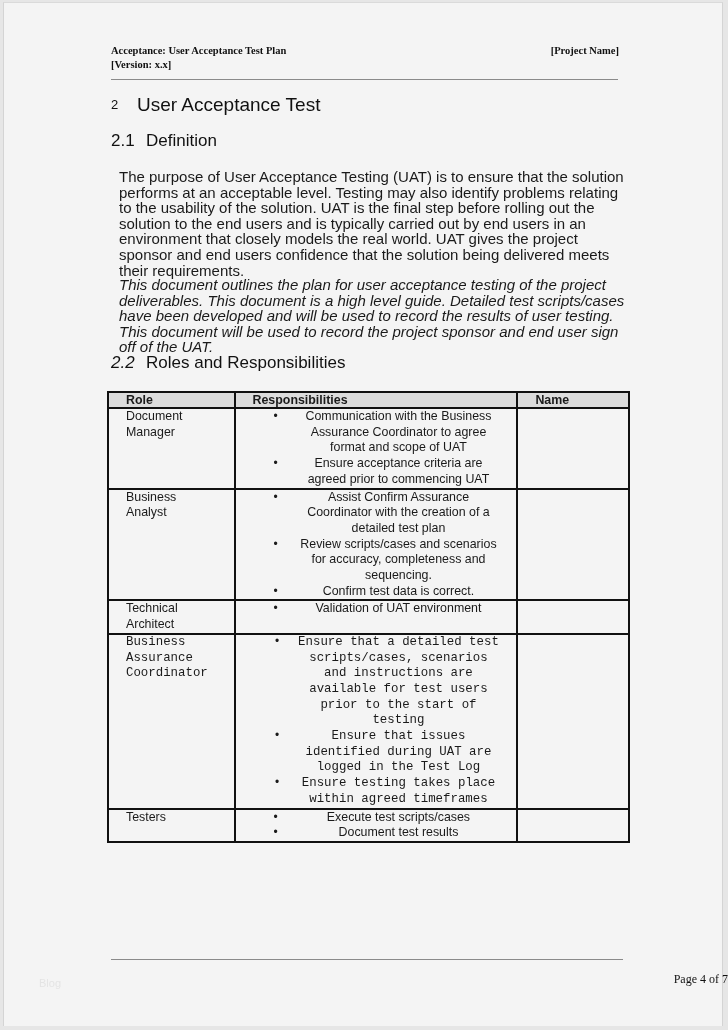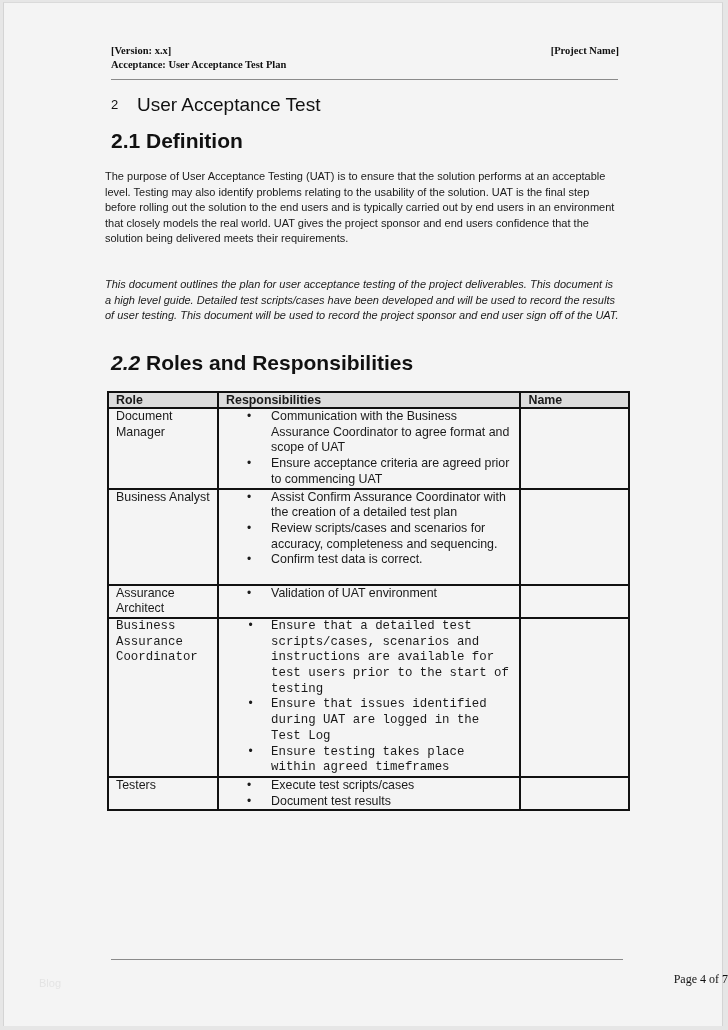--- a/index.html
+++ b/index.html
@@ -20,56 +20,56 @@
   .hdr {
     position: absolute; left: 107px; top: 41px; width: 508px;
     font-family: "Liberation Serif", serif; font-weight: bold; font-size: 10.5px; line-height: 14px;
     color: #111;
   }
   .hdr .right { position: absolute; right: 0; top: 0; font-family: Liberation Serif, serif; }
   .hdr-rule { position: absolute; left: 107px; top: 76px; width: 507px; height: 0; border-top: 1px solid #8a8a8a; }
 
   .h1 { position: absolute; left: 107px; top: 90px; font-weight: normal; font-size: 19px; line-height: 24px; }
   .h1 .num { font-size: 13px; display: inline-block; width: 26px; vertical-align: 2px; }
-  .h2 { position: absolute; left: 107px; font-weight: bold; font-size: 21px; line-height: 22px; }
+  .h2 { position: absolute; left: 107px; font-weight: normal; font-size: 17px; line-height: 22px; }
   .h2 .num { display: inline-block; width: 35px; }
   .h2.h2b .num { font-style: italic; }
 
-  .para { position: absolute; left: 101px; width: 515px; font-size: 11px; line-height: 15.6px; color: #1a1a1a; }
+  .para { position: absolute; left: 115px; width: 515px; font-size: 15px; line-height: 15.6px; color: #1a1a1a; }
 
   table.roles {
     position: absolute; left: 103px; top: 388px; width: 523px;
     border-collapse: collapse; font-size: 12.4px; line-height: 15.7px; color: #1a1a1a;
   }
-  table.roles td, table.roles th { border: 2px solid #111; vertical-align: top; padding: 0 7px; text-align: left; }
+  table.roles td, table.roles th { border: 2px solid #111; vertical-align: top; padding: 0 17px; text-align: left; }
   table.roles th { background: #dcdcdc; font-weight: bold; padding-top: 0; padding-bottom: 0; line-height: 14px; }
   .c-role { width: 95px; }
   .c-resp { width: 297px; }
   .c-name { width: 97px; }
   ul.resp { margin: 0; padding: 0 0 0 45px; list-style: none; }
-  ul.resp li { position: relative; }
+  ul.resp li { position: relative; text-align: center; }
   ul.resp li::before { content: "\2022"; position: absolute; left: -24px; top: 0; font-size: 12px; }
   tr.r-pm td { height: 76px; }
   tr.r-ba td { height: 94px; }
   tr.r-ta td { height: 30px; }
   tr.r-bac td { height: 111px; font-family: Liberation Mono, monospace; }
   tr.r-t td { height: 31px; }
 
   .ftr-rule { position: absolute; left: 107px; top: 956px; width: 512px; height: 0; border-top: 1px solid #8a8a8a; }
   .ftr { position: absolute; left: 0; width: 728px; top: 972px; text-align: right; font-family: "Liberation Serif", serif; font-size: 12px; color: #111; }
   .watermark { position: absolute; left: 39px; top: 977px; font-size: 11px; color: #e4e4e4; }
 </style>
 </head>
 <body>
 
 <div class="page">
 
   <div class="hdr">
+    <div>Acceptance: User Acceptance Test Plan</div>
     <div>[Version: x.x]</div>
-    <div>Acceptance: User Acceptance Test Plan</div>
     <div class="right">[Project Name]</div>
   </div>
   <div class="hdr-rule"></div>
 
   <div class="h1">
     <span class="num">2</span><span>User Acceptance Test</span>
   </div>
 
   <div class="h2" style="top:127px;">
     <span class="num">2.1</span><span>Definition</span>
@@ -106,21 +106,21 @@
         <td>
           <ul class="resp">
             <li>Assist Confirm Assurance Coordinator with the creation of a detailed test plan</li>
             <li>Review scripts/cases and scenarios for accuracy, completeness and sequencing.</li>
             <li>Confirm test data is correct.</li>
           </ul>
         </td>
         <td></td>
       </tr>
       <tr class="r-ta">
-        <td>Assurance Architect</td>
+        <td>Technical Architect</td>
         <td>
           <ul class="resp">
             <li>Validation of UAT environment</li>
           </ul>
         </td>
         <td></td>
       </tr>
       <tr class="r-bac">
         <td>Business Assurance Coordinator</td>
         <td>

